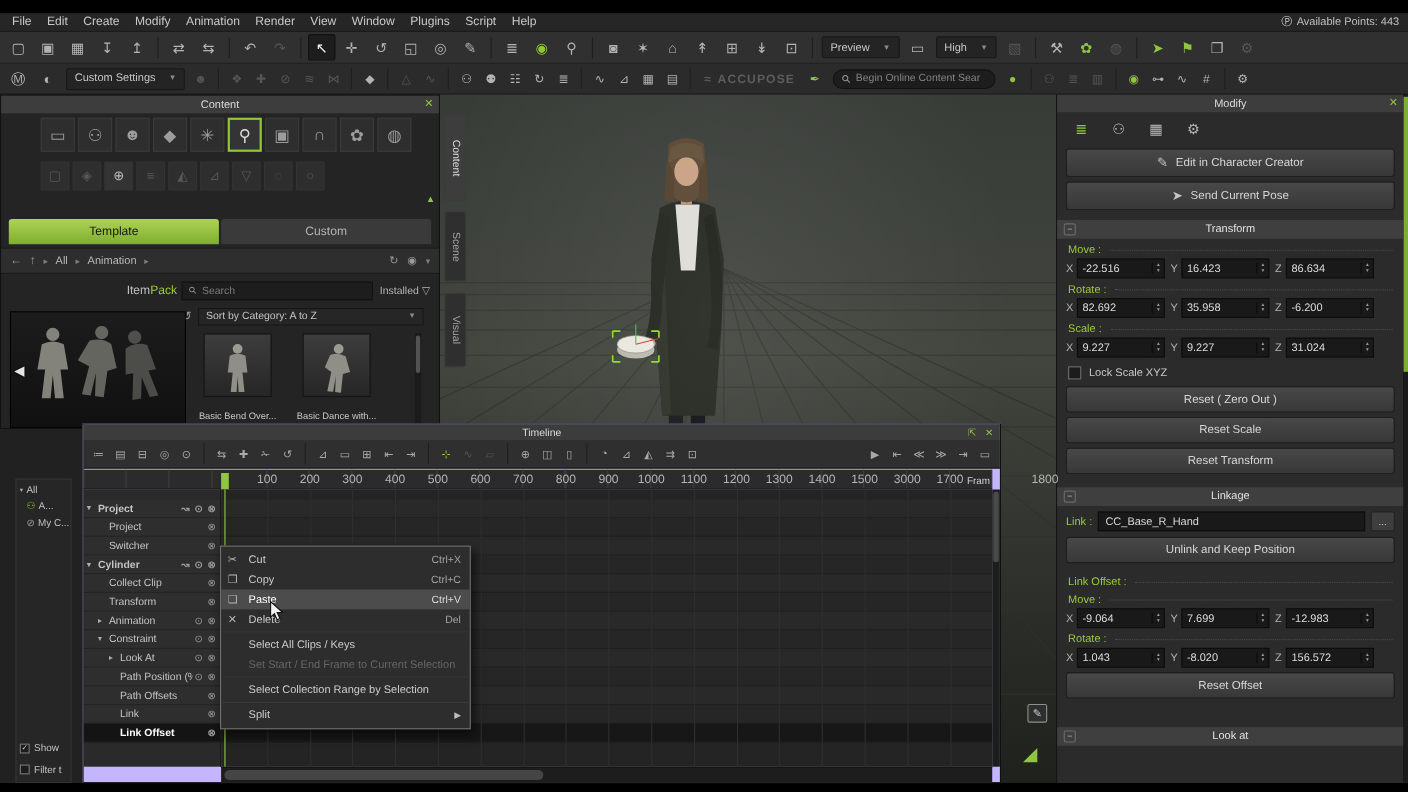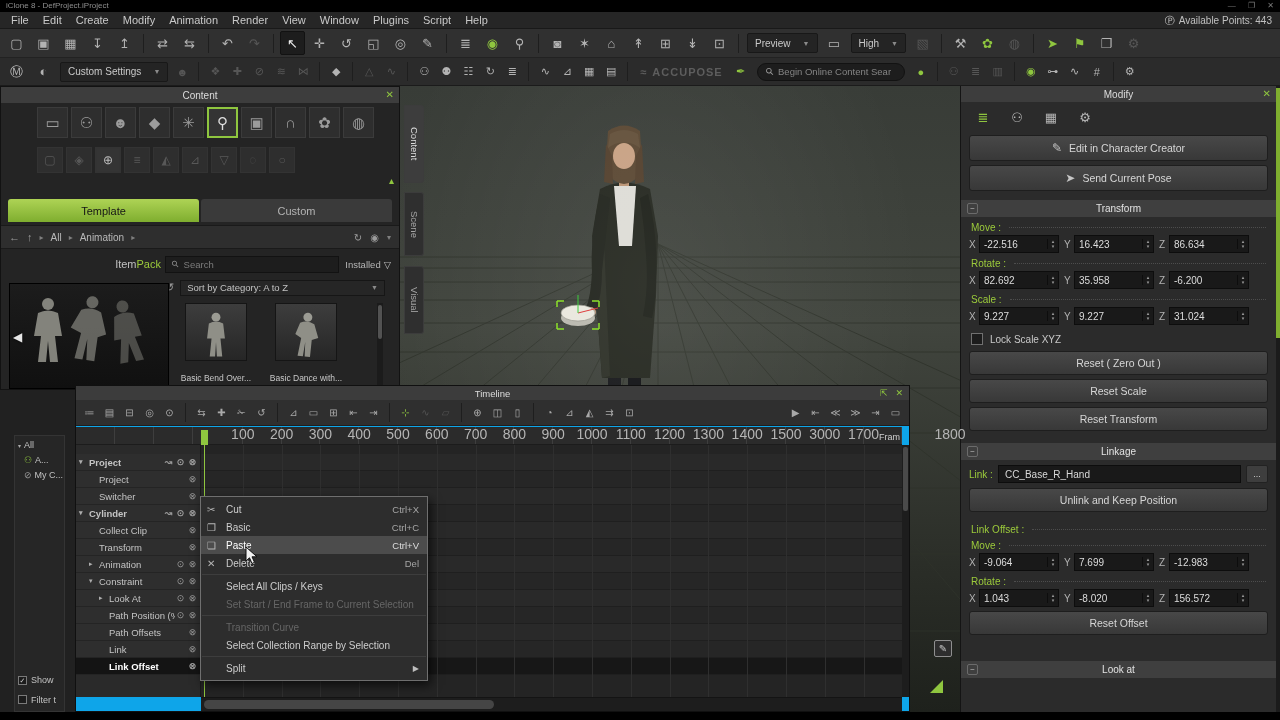--- a/index.html
+++ b/index.html
@@ -112,29 +112,29 @@
 .chk-row{display:flex;align-items:center;gap:7px;margin:8px 10px 6px;color:#c8c8c8;}
 .chk{width:12px;height:12px;background:#1c1c1c;border:1px solid #707070;display:flex;align-items:center;justify-content:center;font-size:9px;color:#8fc63f;}
 .link-row{display:flex;align-items:center;margin:5px 8px;gap:5px;}
 .link-label{color:#9ccb3b;white-space:nowrap;}
 .link-box{flex:1;height:18px;background:#191919;border:1px solid #0d0d0d;color:#d8d8d8;display:flex;align-items:center;padding-left:6px;}
 .dots-btn{width:22px;height:18px;background:#3e3e3e;border:1px solid #222;color:#cfcfcf;font-size:9px;display:flex;align-items:center;justify-content:center;border-radius:2px;}
 .modify-scroll{position:absolute;right:0;top:86px;width:4px;height:626px;background:#1b1b1b;z-index:6;}
 .modify-scroll .ms-thumb{position:absolute;top:2px;left:0;width:4px;height:250px;background:#7fae2f;}
 
 
-.timeline-panel{position:absolute;left:75px;top:385px;width:835px;height:327px;background:#0ea5e9;border:1px solid #101010;z-index:5;}
+.timeline-panel{position:absolute;left:75px;top:385px;width:835px;height:327px;background:#c4b5fd;border:1px solid #101010;z-index:5;}
 .tl-header{height:14px;background:#3c3c3c;display:flex;align-items:center;justify-content:center;position:relative;font-size:9.5px;color:#dcdcdc;}
 .tl-header .hdr-icons{position:absolute;right:6px;top:0;display:flex;gap:8px;color:#8fc63f;font-size:9px;line-height:14px;}
 .tl-toolbar{height:26px;background:#2f2f2f;border-bottom:1px solid #1e1e1e;display:flex;align-items:center;padding:0 5px;gap:3px;}
 .tl-icon{width:17px;height:17px;display:flex;align-items:center;justify-content:center;color:#a9a9a9;font-size:10px;}
 .tl-icon.green{color:#8fc63f;}
 .tl-icon.disabled{color:#555;}
 .tl-ruler{position:absolute;left:0;top:41px;height:18px;right:7px;background:#2b2b2b;border-bottom:1px solid #1c1c1c;background-image:repeating-linear-gradient(90deg,transparent 0 37.8px,#3e3e3e 37.8px 38.8px);background-position:128px 0;}
-.ruler-num{position:absolute;bottom:2px;transform:translateX(-50%);font-size:14px;color:#b5b5b5;}
+.ruler-num{position:absolute;bottom:2px;transform:translateX(-50%);font-size:11px;color:#b5b5b5;}
 .ruler-frame-label{position:absolute;right:2px;bottom:2px;font-size:9px;color:#cfcfcf;background:#2b2b2b;padding-left:3px;}
 .playhead-cap{position:absolute;left:125px;top:44px;width:7px;height:15px;background:#8fc63f;}
 .playhead{position:absolute;left:128px;top:59px;bottom:14px;width:1px;background:#8fc63f;z-index:3;}
 .track-area{position:absolute;left:0;top:59px;bottom:14px;width:125px;background:#2a2a2a;border-right:1px solid #1a1a1a;padding-top:9px;overflow:hidden;}
 .track-row{height:17px;display:flex;align-items:center;font-size:9.5px;color:#c4c4c4;border-bottom:1px solid #242424;background:#2e2e2e;padding-right:2px;white-space:nowrap;}
 .track-row.bold{font-weight:bold;}
 .track-row.highlight{background:#141414;color:#fff;font-weight:bold;}
 .expand{width:10px;color:#aeaeae;font-size:7px;flex:none;}
 .track-label{flex:1;overflow:hidden;}
 .track-icons{display:flex;gap:1px;flex:none;}
@@ -177,28 +177,20 @@
 .feedback-btn{position:absolute;left:934px;top:640px;width:18px;height:17px;border:1px solid #8f8f8f;border-radius:2px;background:#2e2e2e;color:#c5c5c5;font-size:10px;display:flex;align-items:center;justify-content:center;z-index:6;}
 .resize-tri{position:absolute;left:930px;top:680px;width:0;height:0;border-left:13px solid transparent;border-bottom:13px solid #8fc63f;z-index:6;}
 .bottom-strip{position:absolute;left:0;bottom:0;width:100%;height:8px;background:#000;z-index:10;}
 .workspace-bg{position:absolute;left:0;top:86px;width:960px;height:626px;background:#212121;}
 </style>
 </head>
 <body>
 
 <div id="app">
 
-  <div class="titlebar">
-    <span>iClone 8 - DefProject.iProject</span>
-    <span class="win-controls">
-      <span>—</span>
-      <span>❐</span>
-      <span>✕</span>
-    </span>
-  </div>
 
   <div class="menubar">
     <span id="menubar-items" style="display:flex">
         <div class="menu-item">File</div>
         <div class="menu-item">Edit</div>
         <div class="menu-item">Create</div>
         <div class="menu-item">Modify</div>
         <div class="menu-item">Animation</div>
         <div class="menu-item">Render</div>
         <div class="menu-item">View</div>
@@ -965,21 +957,21 @@
   </div>
 
   <div class="context-menu" id="context-menu">
       <div class="cm-item">
         <span class="cm-icon">✂</span>
         <span class="cm-label">Cut</span>
         <span class="cm-shortcut">Ctrl+X</span>
       </div>
       <div class="cm-item">
         <span class="cm-icon">❐</span>
-        <span class="cm-label">Basic</span>
+        <span class="cm-label">Copy</span>
         <span class="cm-shortcut">Ctrl+C</span>
       </div>
       <div class="cm-item highlight">
         <span class="cm-icon">❏</span>
         <span class="cm-label">Paste</span>
         <span class="cm-shortcut">Ctrl+V</span>
       </div>
       <div class="cm-item">
         <span class="cm-icon">✕</span>
         <span class="cm-label">Delete</span>
@@ -988,24 +980,20 @@
       <div class="cm-sep"></div>
       <div class="cm-item">
         <span class="cm-icon"></span>
         <span class="cm-label">Select All Clips / Keys</span>
       </div>
       <div class="cm-item disabled">
         <span class="cm-icon"></span>
         <span class="cm-label">Set Start / End Frame to Current Selection</span>
       </div>
       <div class="cm-sep"></div>
-      <div class="cm-item disabled">
-        <span class="cm-icon"></span>
-        <span class="cm-label">Transition Curve</span>
-      </div>
       <div class="cm-item">
         <span class="cm-icon"></span>
         <span class="cm-label">Select Collection Range by Selection</span>
       </div>
       <div class="cm-sep"></div>
       <div class="cm-item">
         <span class="cm-icon"></span>
         <span class="cm-label">Split</span>
         <span class="cm-sub">▶</span>
       </div>

